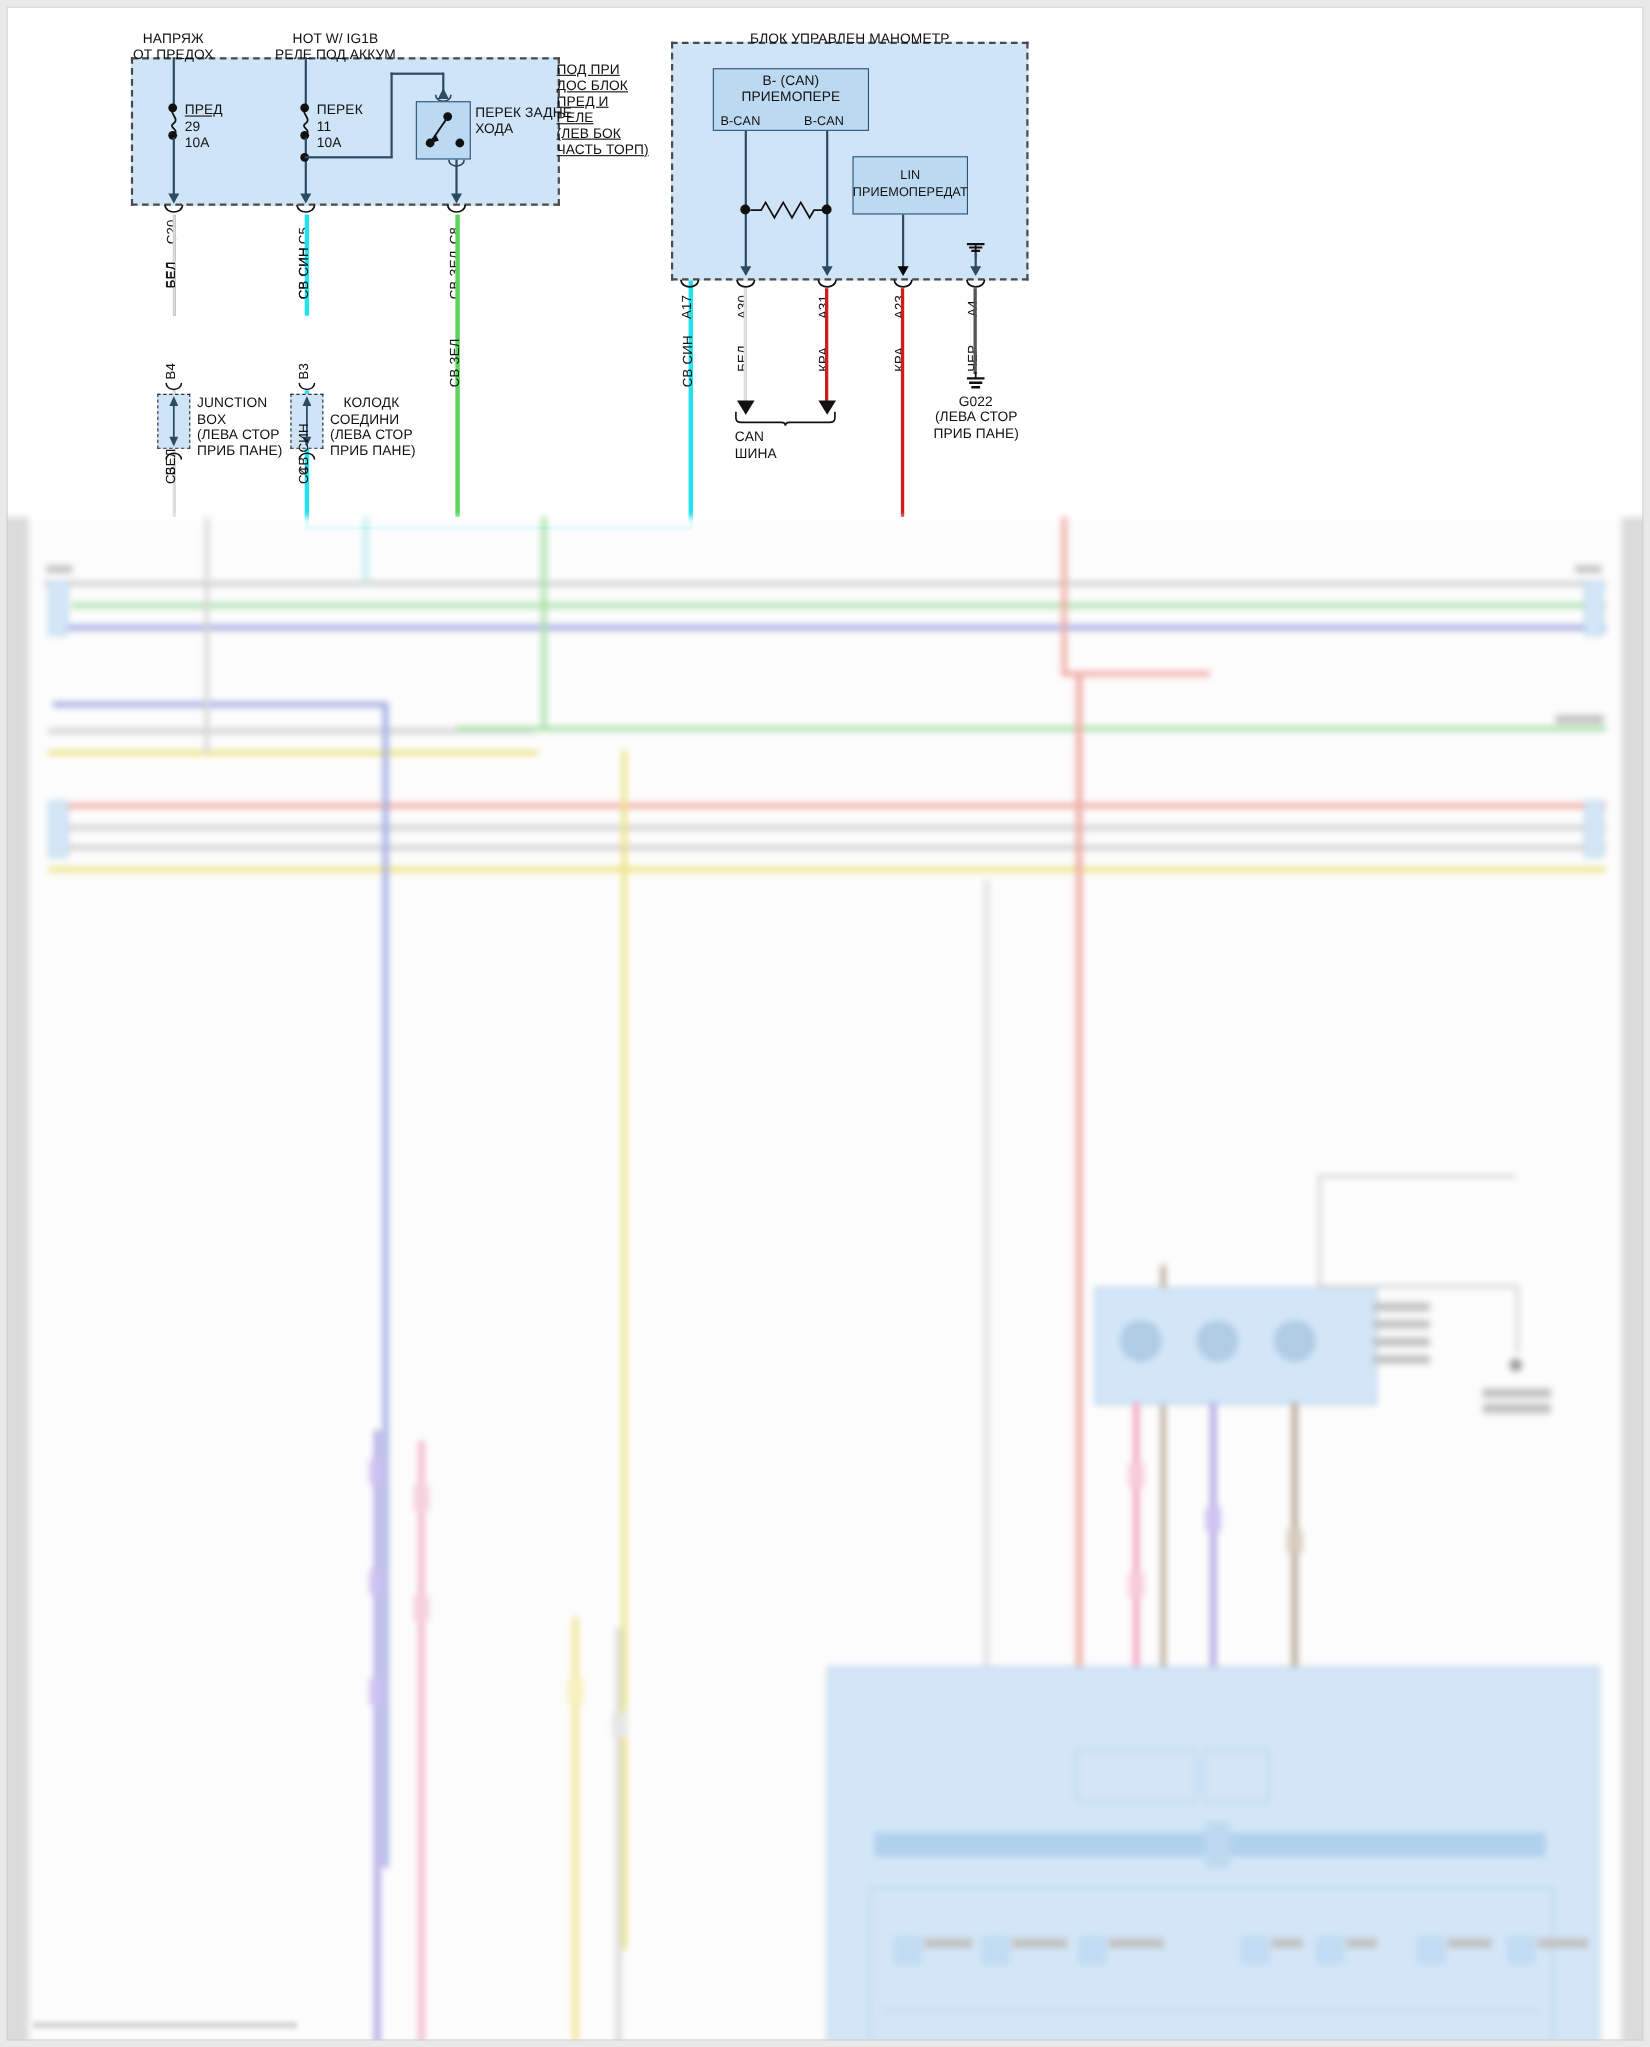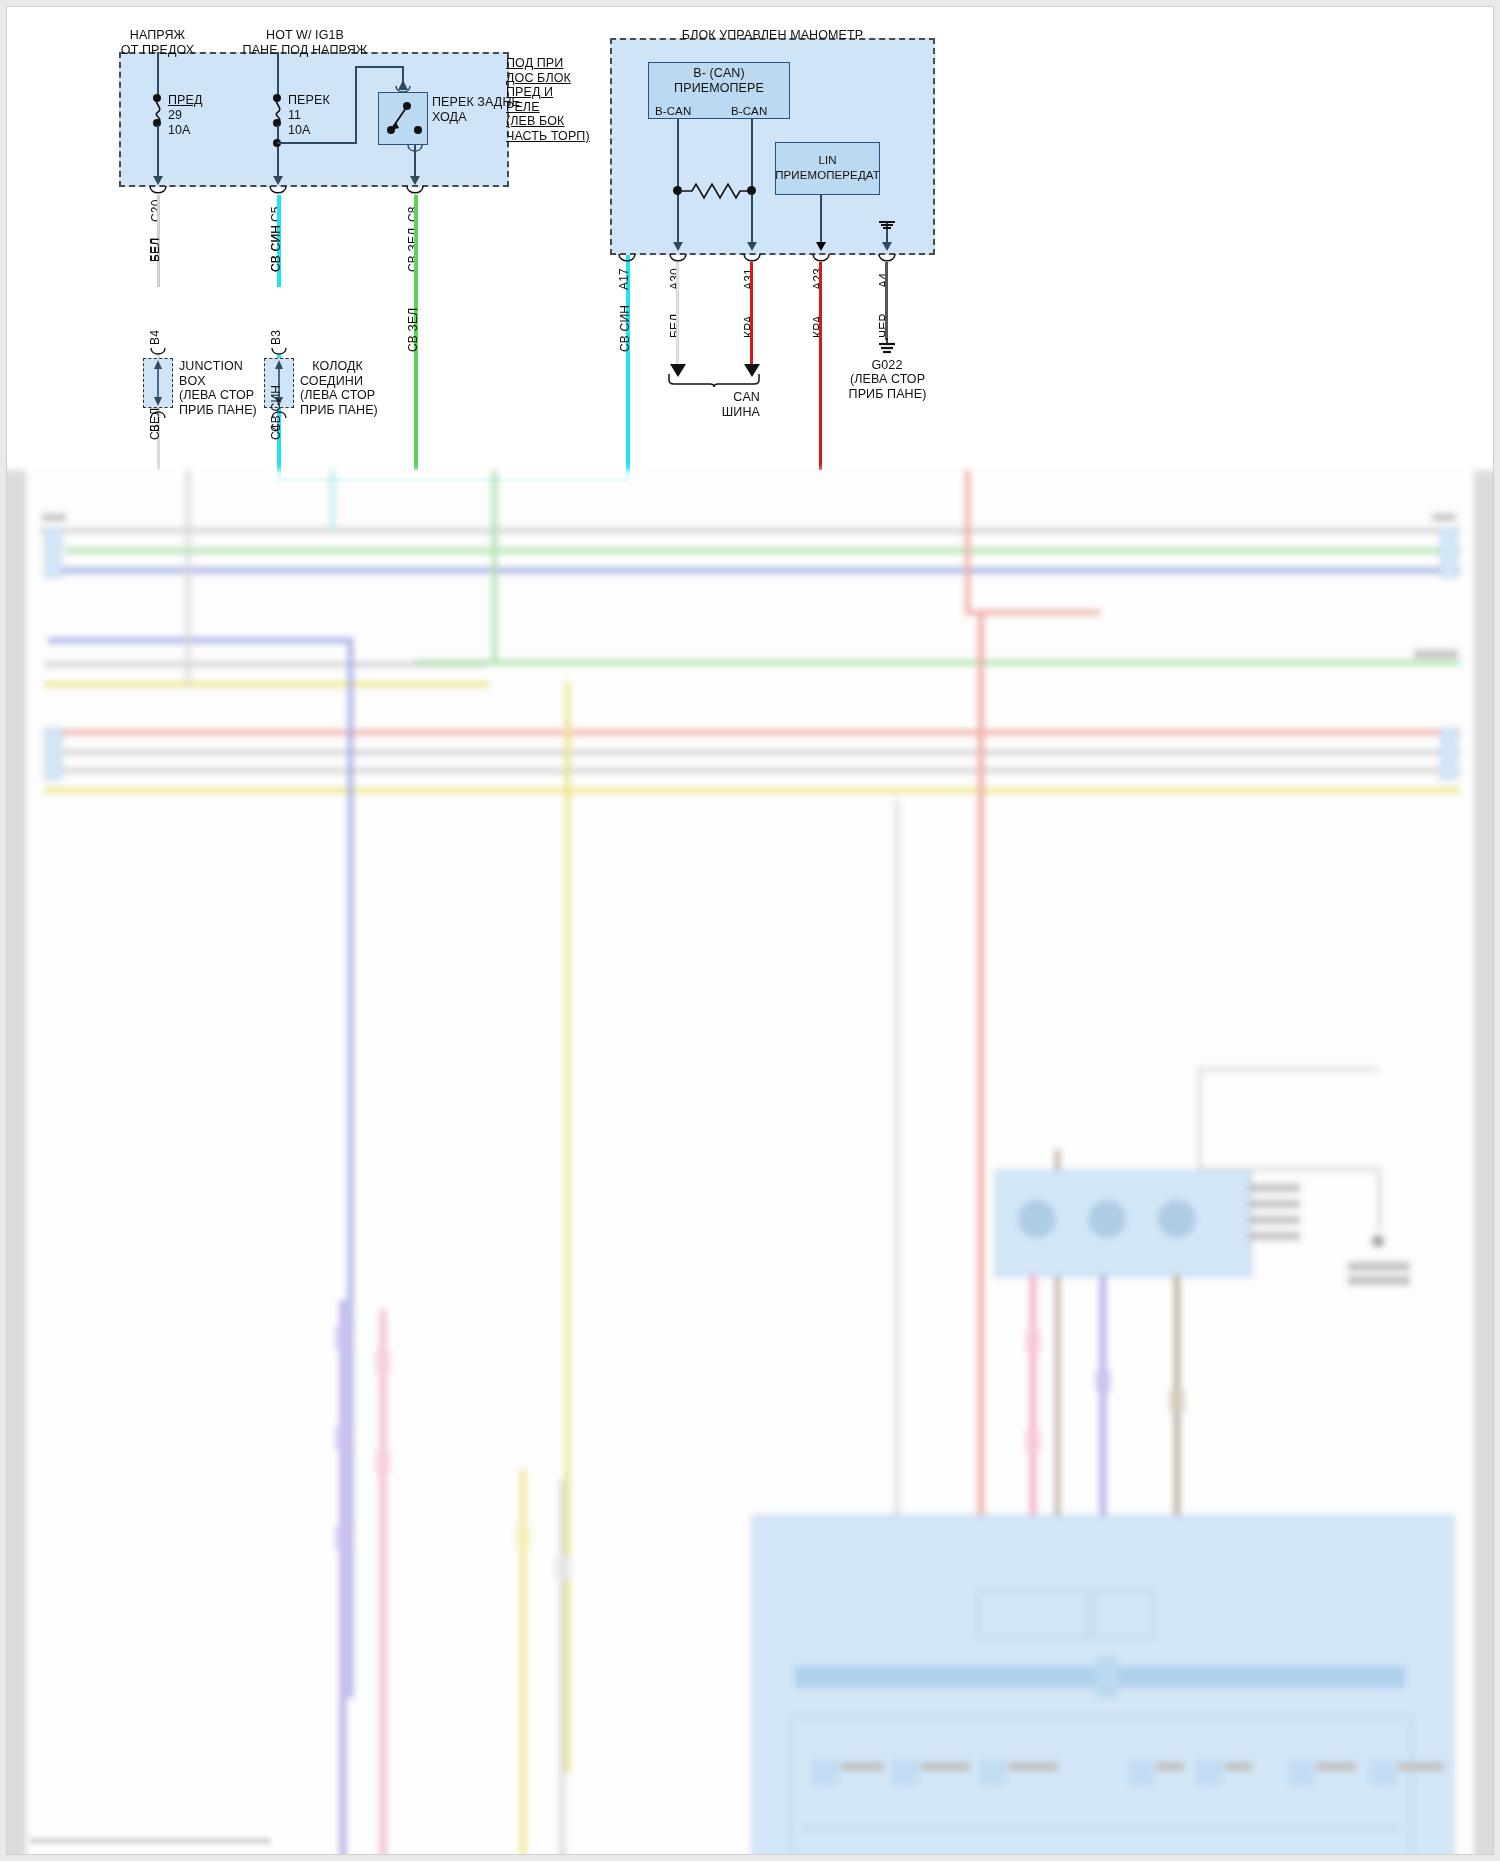--- a/index.html
+++ b/index.html
@@ -44,21 +44,21 @@
 
 <div id="page">
 
   <div id="top" class="abs" style="left:0;top:0;width:1500px;height:470px;">
 
     <div class="dashbox" style="left:119px;top:52px;width:390px;height:135px;"></div>
 
     <div class="txt c" style="left:100px;top:28px;width:115px;text-align:center;">НАПРЯЖ
 ОТ ПРЕДОХ</div>
     <div class="txt c" style="left:215px;top:28px;width:180px;text-align:center;">HOT W/ IG1B
-ПАНЕ ПОД НАПРЯЖ</div>
+РЕЛЕ ПОД АККУМ</div>
 
     <div class="txt" style="left:506px;top:56px;width:100px;text-decoration:underline;">ПОД ПРИ
 ДОС БЛОК
 ПРЕД И
 РЕЛЕ
 (ЛЕВ БОК
 ЧАСТЬ ТОРП)</div>
 
     <div class="w wv" style="left:157px;top:52px;width:1.6px;height:46px;background:#2d4a63;"></div>
     <div class="abs" style="left:153px;top:94px;width:8px;height:8px;border-radius:50%;background:#111;"></div>
@@ -272,21 +272,21 @@
 
     <svg class="abs" style="left:669px;top:362px;" width="18" height="16" viewBox="0 0 18 16">
       <path d="M9 15 L1 2 L17 2 Z" fill="#111"></path>
     </svg>
     <svg class="abs" style="left:743px;top:362px;" width="18" height="16" viewBox="0 0 18 16">
       <path d="M9 15 L1 2 L17 2 Z" fill="#111"></path>
     </svg>
     <svg class="abs" style="left:668px;top:374px;" width="92" height="14" viewBox="0 0 92 14">
       <path d="M1 0 L1 6 Q1 10 6 10 L42 10 Q46 10 46 13 Q46 10 50 10 L86 10 Q91 10 91 6 L91 0" stroke="#111" stroke-width="1.5" fill="none"></path>
     </svg>
-    <div class="txt c" style="left:668px;top:390px;width:92px;text-align:right;">CAN
+    <div class="txt c" style="left:668px;top:390px;width:92px;text-align:left;">CAN
 ШИНА</div>
 
     <svg class="abs" style="left:876px;top:338px;" width="22" height="18" viewBox="0 0 22 18">
       <path d="M11 0 L11 6" stroke="#111" stroke-width="1.6"></path>
       <path d="M3 6 L19 6" stroke="#111" stroke-width="2.2"></path>
       <path d="M5 10 L17 10" stroke="#111" stroke-width="2.2"></path>
       <path d="M7 14 L15 14" stroke="#111" stroke-width="2.2"></path>
     </svg>
     <div class="txt c" style="left:845px;top:358px;width:84px;text-align:center;">G022</div>
     <div class="txt c" style="left:840px;top:372px;width:95px;text-align:center;">(ЛЕВА СТОР

